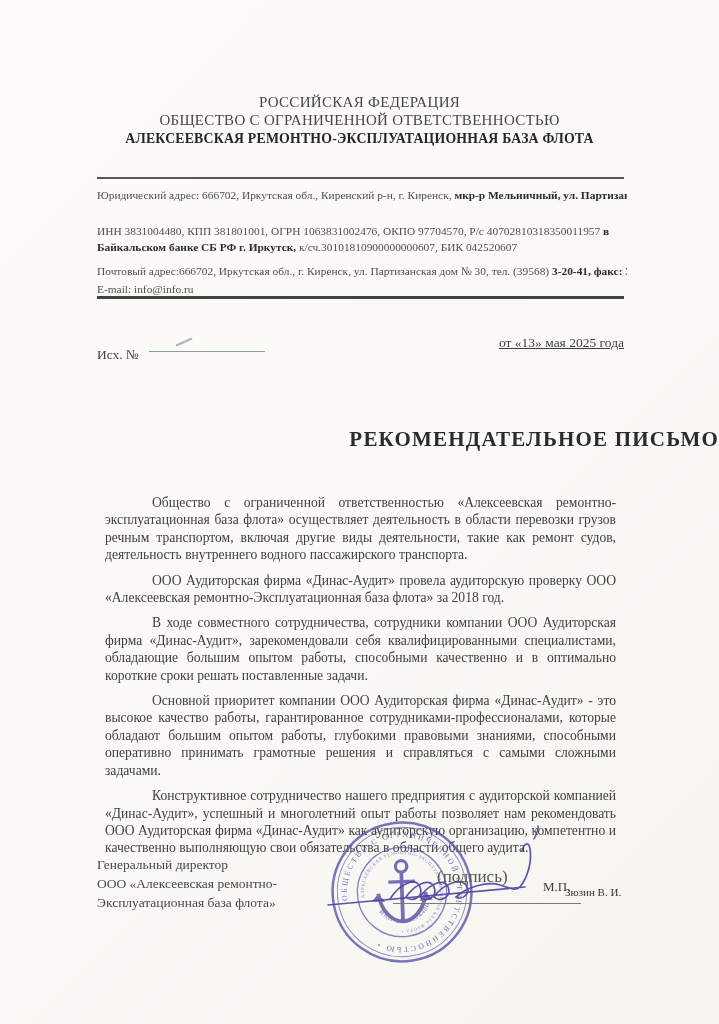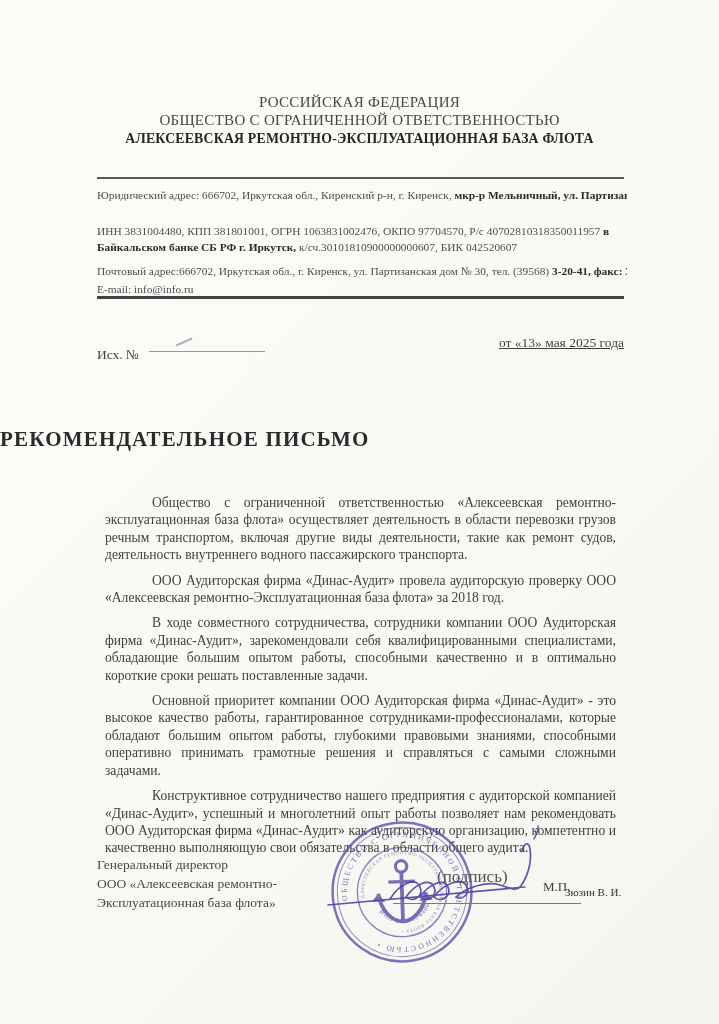--- a/index.html
+++ b/index.html
@@ -29,21 +29,21 @@
   .contact .r3{margin-top:9px;white-space:nowrap;overflow:hidden;}
   .contact .r4{margin-top:3px;}
   .contact b{color:#2c2c2c;}
   
   .refline{position:absolute;left:97px;top:333px;width:527px;height:26px;font-size:13.5px;color:#444;}
   .ref-label{position:absolute;left:0;top:14px;}
   .ref-blank{position:absolute;left:52px;top:2px;width:116px;height:16px;border-bottom:1.2px solid #8f9aa3;}
   .pencil-mark{position:absolute;left:26px;top:6px;width:18px;height:1.6px;background:#a9b4bf;transform:rotate(-24deg);border-radius:2px;}
   .ref-date{position:absolute;right:0;top:2px;color:#3f3f3f;text-decoration:underline;}
   
-  .title{position:absolute;left:0;top:427px;width:100%;text-align:left;font-size:21px;font-weight:bold;color:#2b2b2b;letter-spacing:1.2px;}
+  .title{position:absolute;left:0;top:427px;width:100%;text-align:right;font-size:21px;font-weight:bold;color:#2b2b2b;letter-spacing:1.2px;}
   
   .body-text{position:absolute;left:97px;top:486px;width:527px;font-size:13.6px;line-height:17.4px;text-align:justify;color:#404040;}
   .body-text p{margin:8px;text-indent:47px;}
   
   .sig-left{position:absolute;left:97px;top:855px;font-size:13.5px;line-height:19px;color:#474747;}
   .sig-line{position:absolute;left:393px;top:903px;width:188px;border-bottom:1.1px solid #7a7a7a;}
   .sig-caption{position:absolute;left:437px;top:867px;font-size:17px;color:#555;}
   .sig-name{position:absolute;left:565px;top:886px;font-size:11px;color:#333;}
   .sig-mp{position:absolute;left:543px;top:879px;font-size:13px;color:#3e3e3e;}
   

